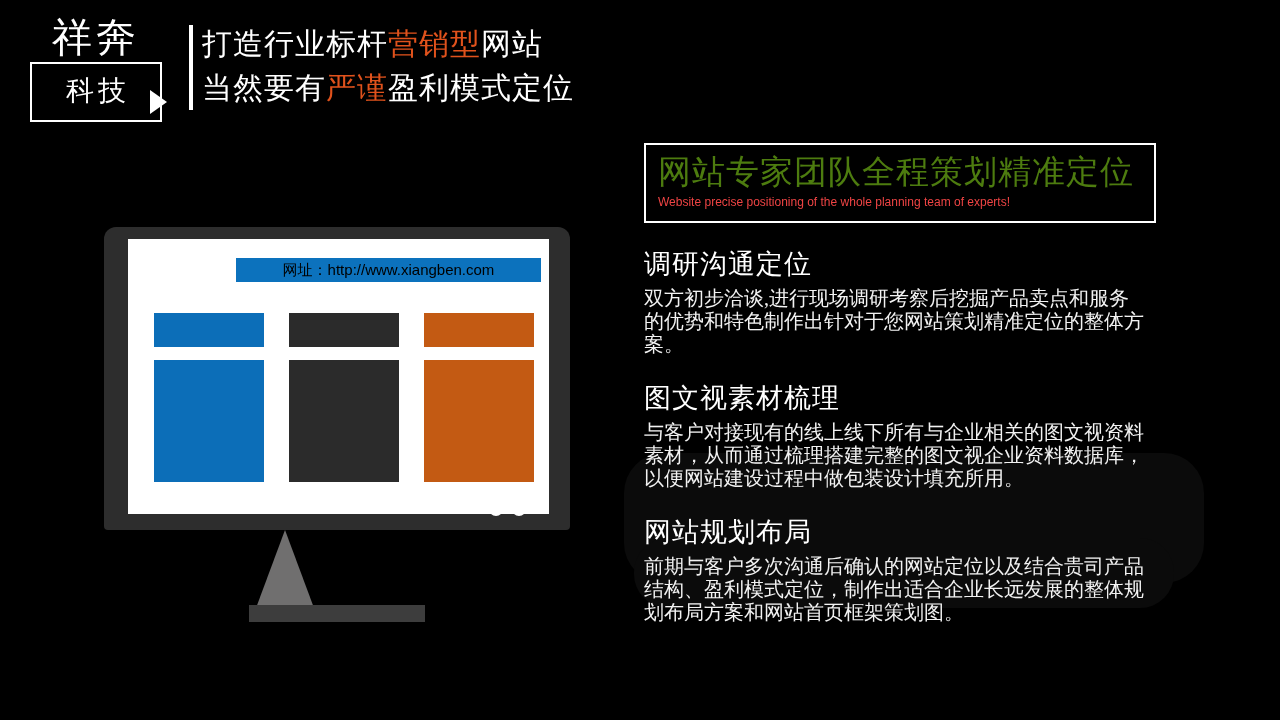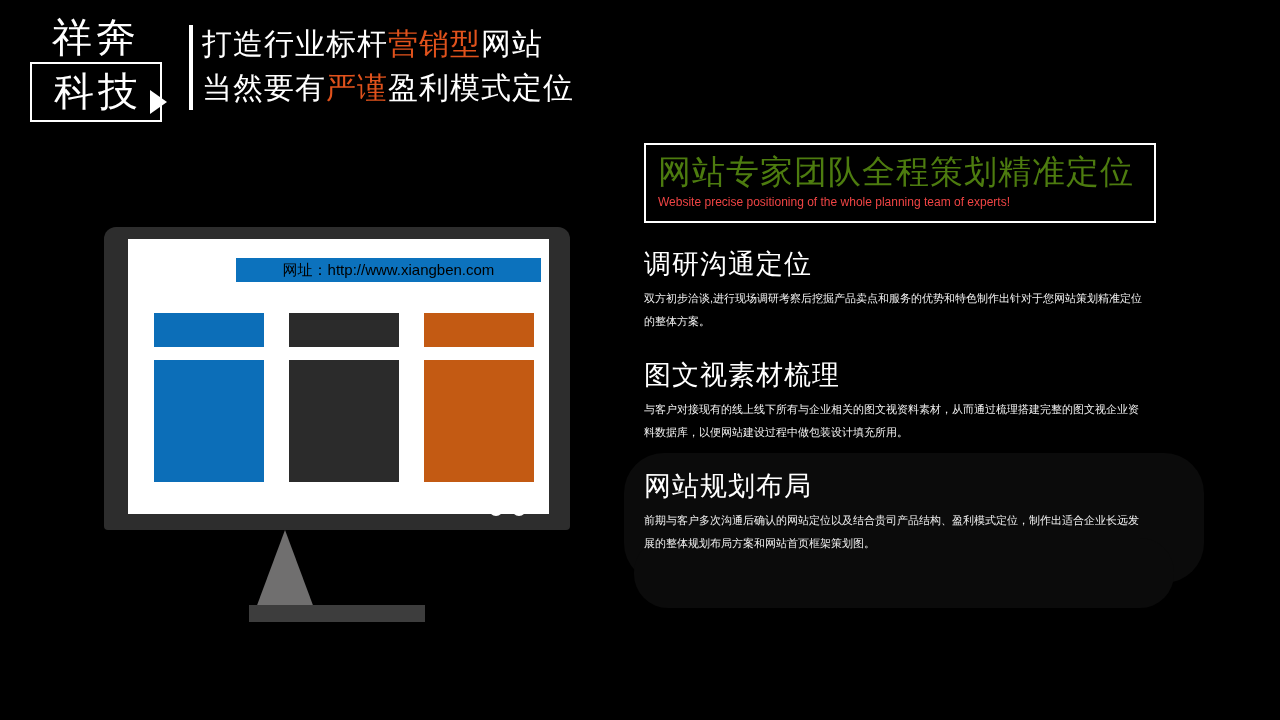--- a/index.html
+++ b/index.html
@@ -39,21 +39,21 @@
     font-size: 40px;
     line-height: 46px;
     letter-spacing: 4px;
     font-weight: 400;
     color: #ffffff;
     white-space: nowrap;
   }
   .logo-boxed {
     margin-top: 2px;
     border: 2px solid #ffffff;
-    font-size: 40px;
+    font-size: 28px;
     line-height: 50px;
     letter-spacing: 4px;
     padding: 2px 2px 4px 6px;
     color: #ffffff;
     white-space: nowrap;
     box-sizing: border-box;
   }
   .logo-arrow {
     position: absolute;
     left: 150px;
@@ -225,31 +225,32 @@
     font-size: 12px;
     line-height: 20px;
     color: #ef4444;
     white-space: nowrap;
   }
   .section {
     position: relative;
     z-index: 2;
     margin-top: 23px;
     width: 512px;
+    font-family: Liberation Serif, serif;
   }
   .section:first-of-type { margin-top: 0; }
   .section-title {
     font-size: 27px;
     line-height: 38px;
     letter-spacing: 1px;
     color: #ffffff;
   }
   .section-body {
     margin-top: 4px;
-    font-size: 11px;
+    font-size: 20px;
     line-height: 23px;
     color: #f2f2f2;
     width: 504px;
   }
 </style>
 </head>
 <body>
 
 <div id="slide">
 

